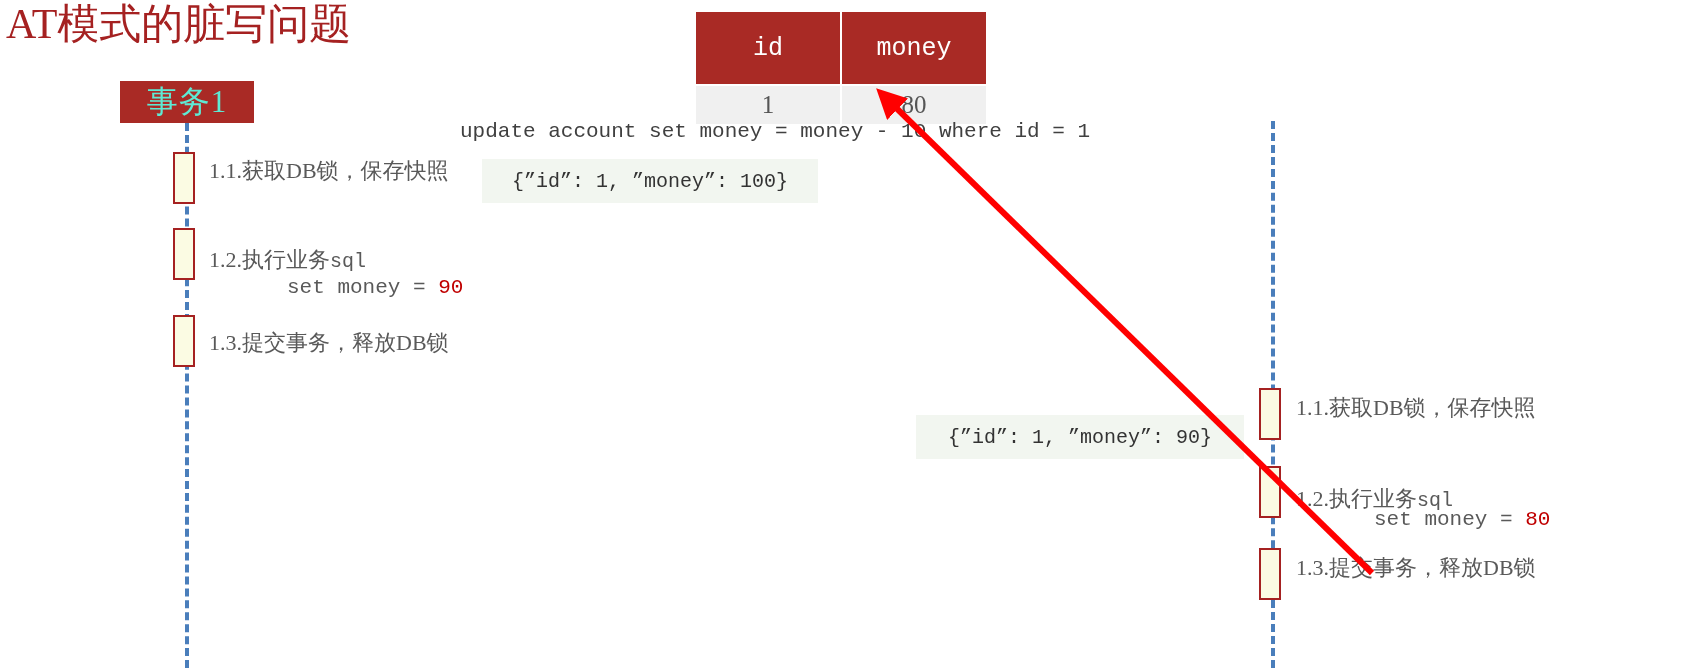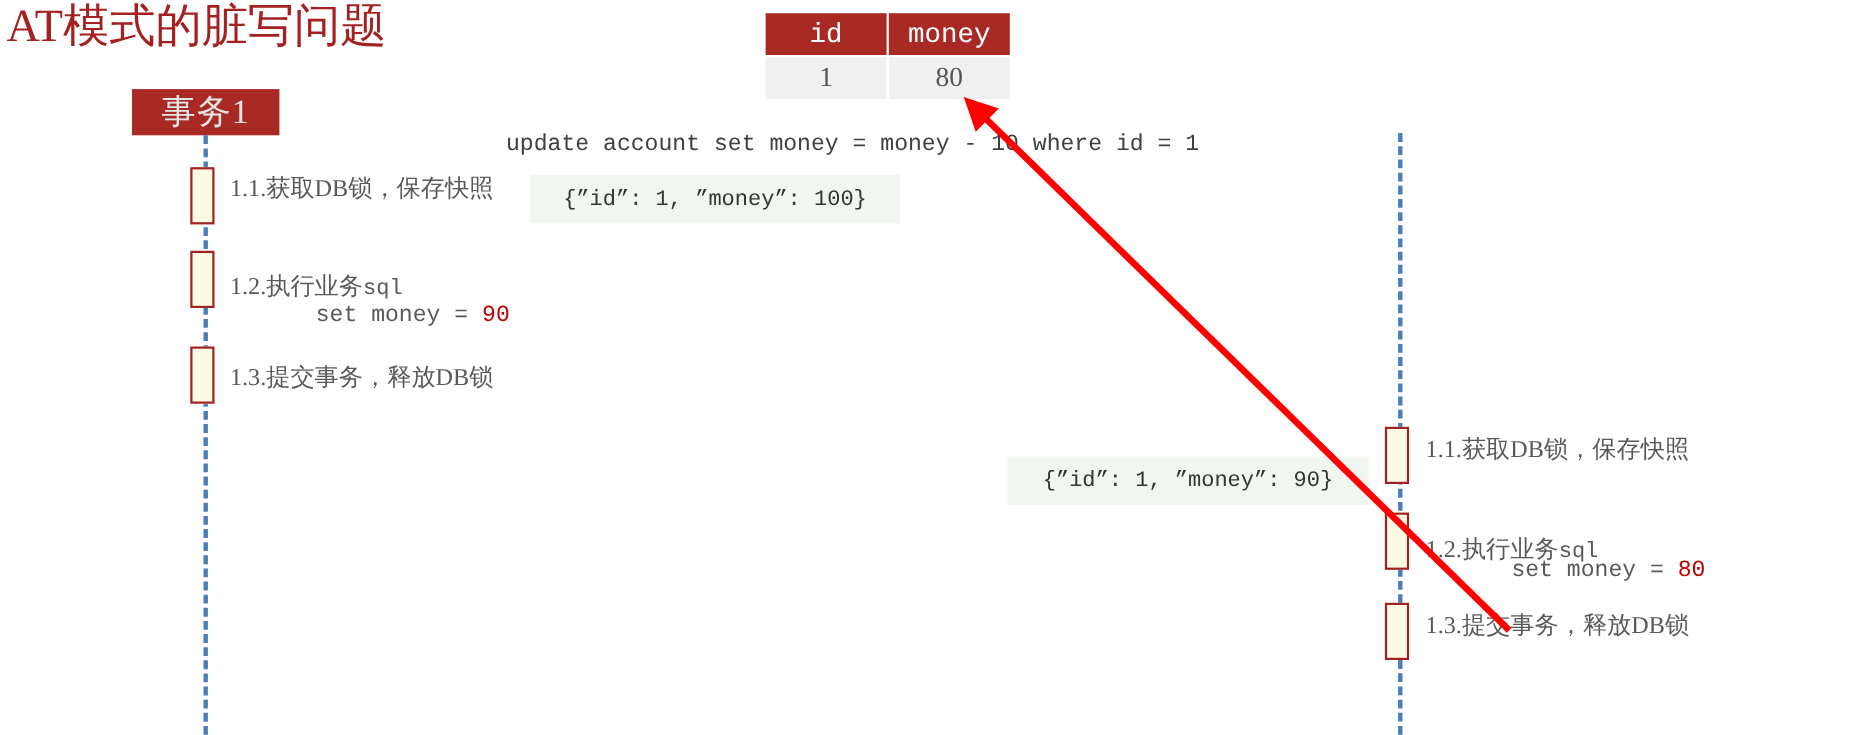--- a/index.html
+++ b/index.html
@@ -30,21 +30,21 @@
     font-size: 42px;
     line-height: 52px;
     color: #a52121;
     white-space: nowrap;
   }
 
   
   .actor-box {
     position: absolute;
     background: #a92a25;
-    color: #e5e5e5;
+    color: #5eead4;
     font-family: "Liberation Serif", serif;
     font-size: 31px;
     text-align: left;
     display: flex;
     align-items: center;
     justify-content: center;
     letter-spacing: 1px;
   }
   #actor-1 { left: 120px; top: 81px; width: 134px; height: 42px; }
   #actor-2 { left: 1292px; top: 79px; width: 151px; height: 42px; }
@@ -124,21 +124,21 @@
   }
   .db-table th {
     background: #a92a25;
     color: #ffffff;
     font-family: "Liberation Mono", monospace;
     font-size: 25px;
     font-weight: normal;
     width: 110px;
     height: 38px;
     text-align: center;
-    padding: 0;
+    padding: 17px;
   }
   .db-table td {
     background: #f0f0f0;
     color: #555555;
     font-family: "Liberation Serif", serif;
     font-size: 25px;
     height: 38px;
     text-align: center;
     padding: 0;
   }

